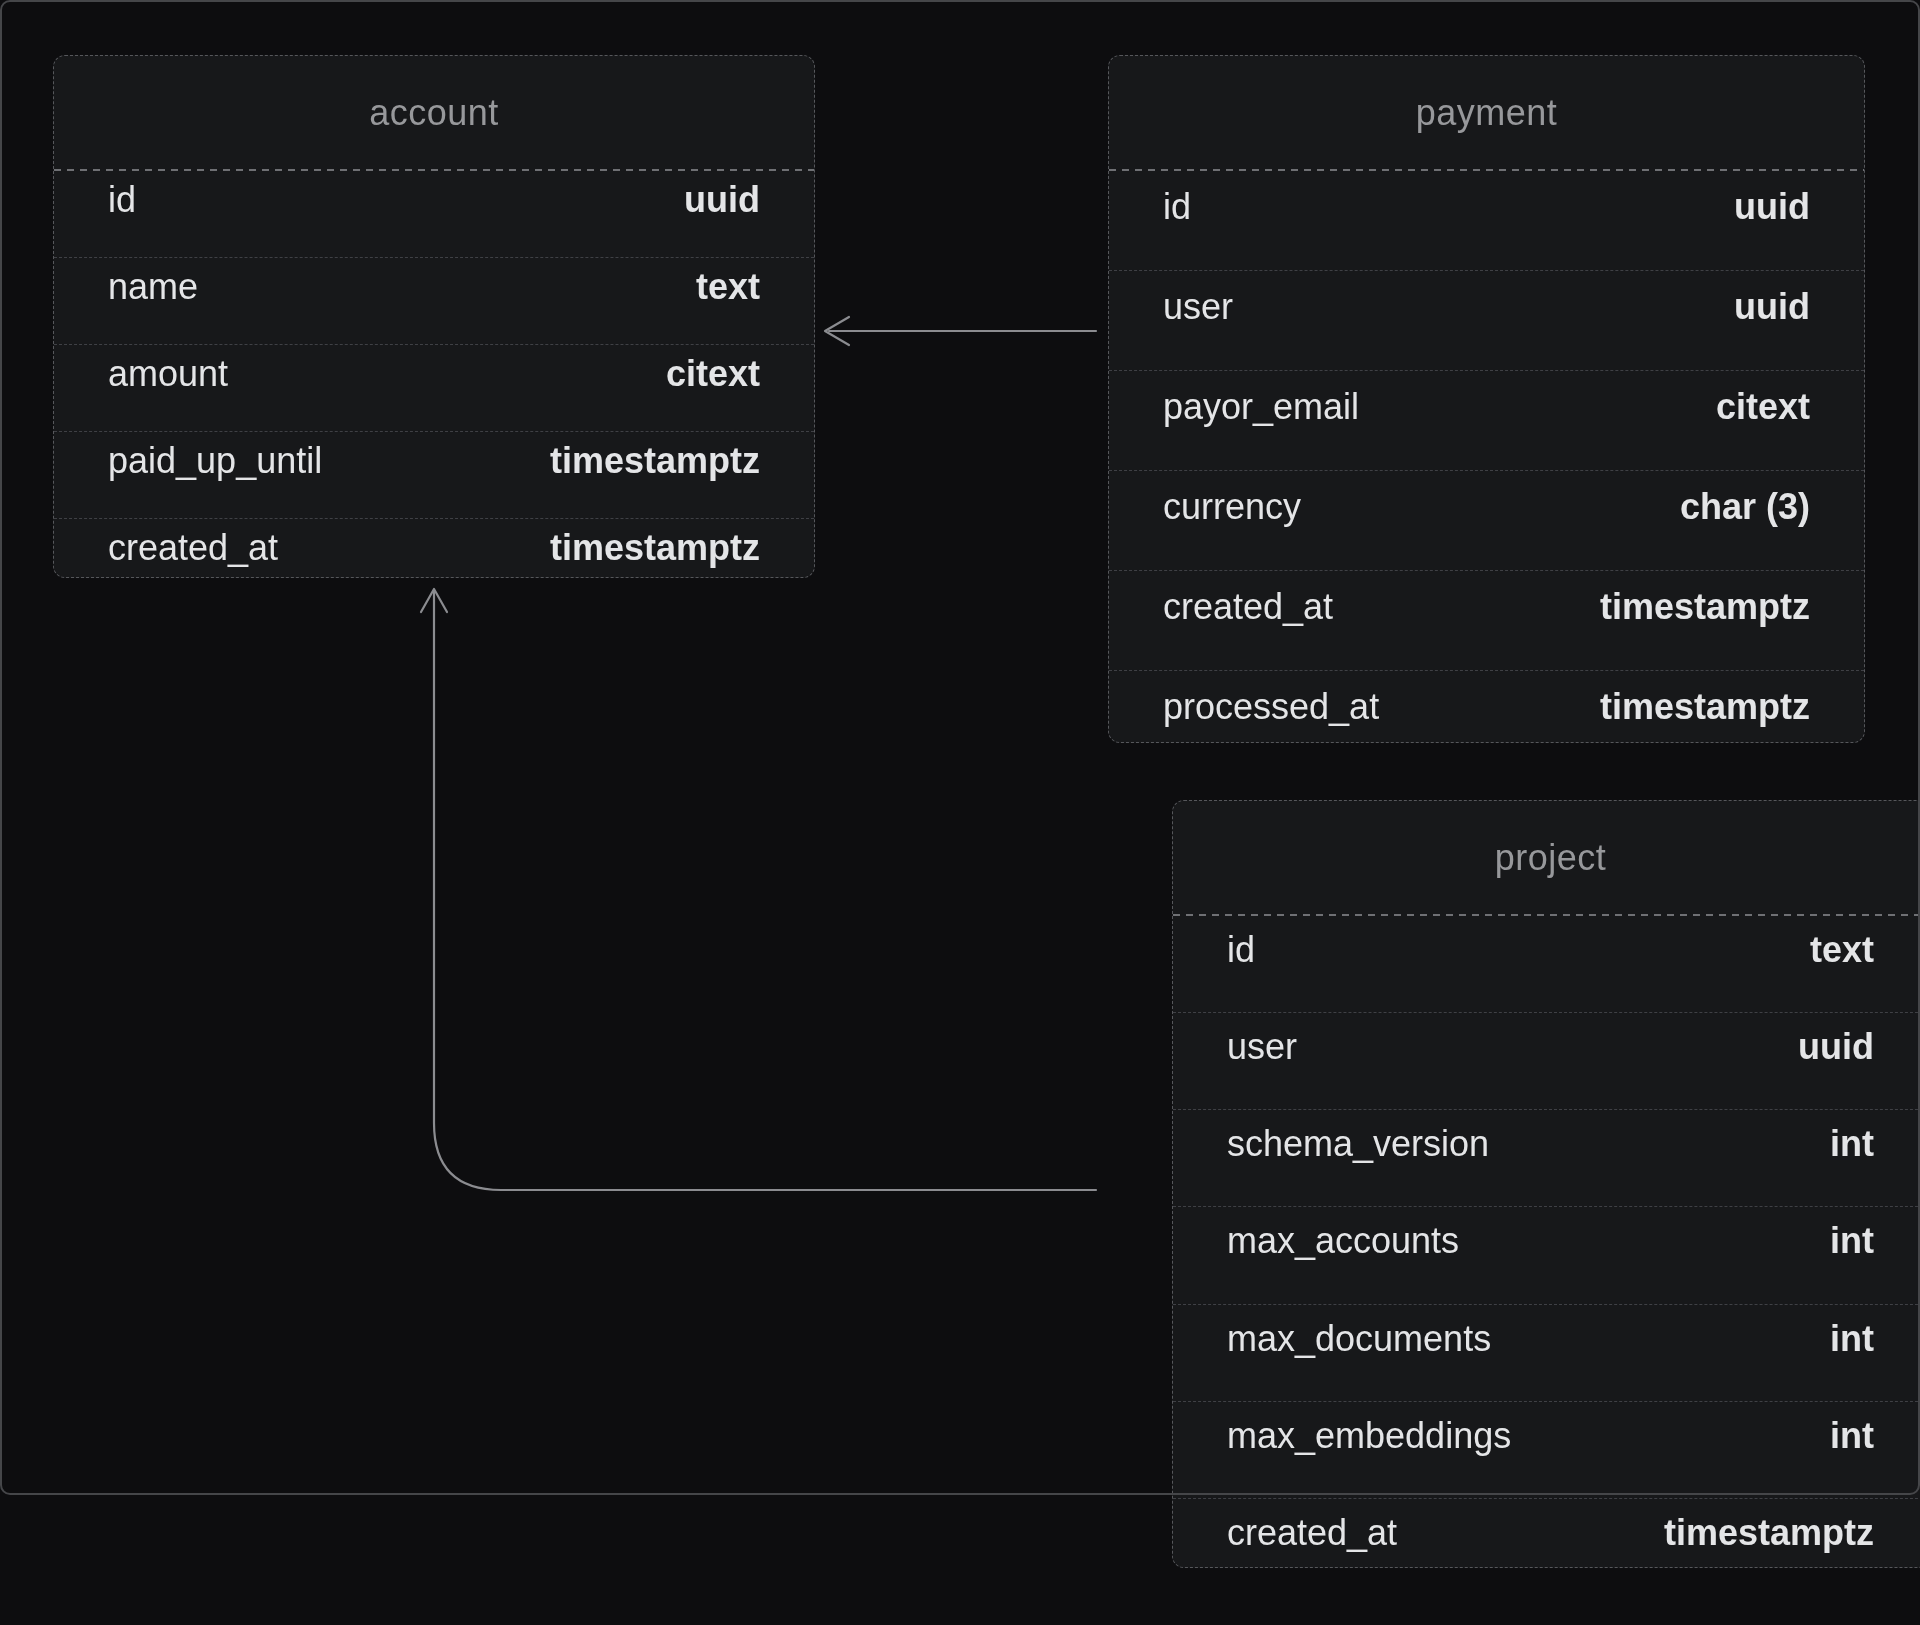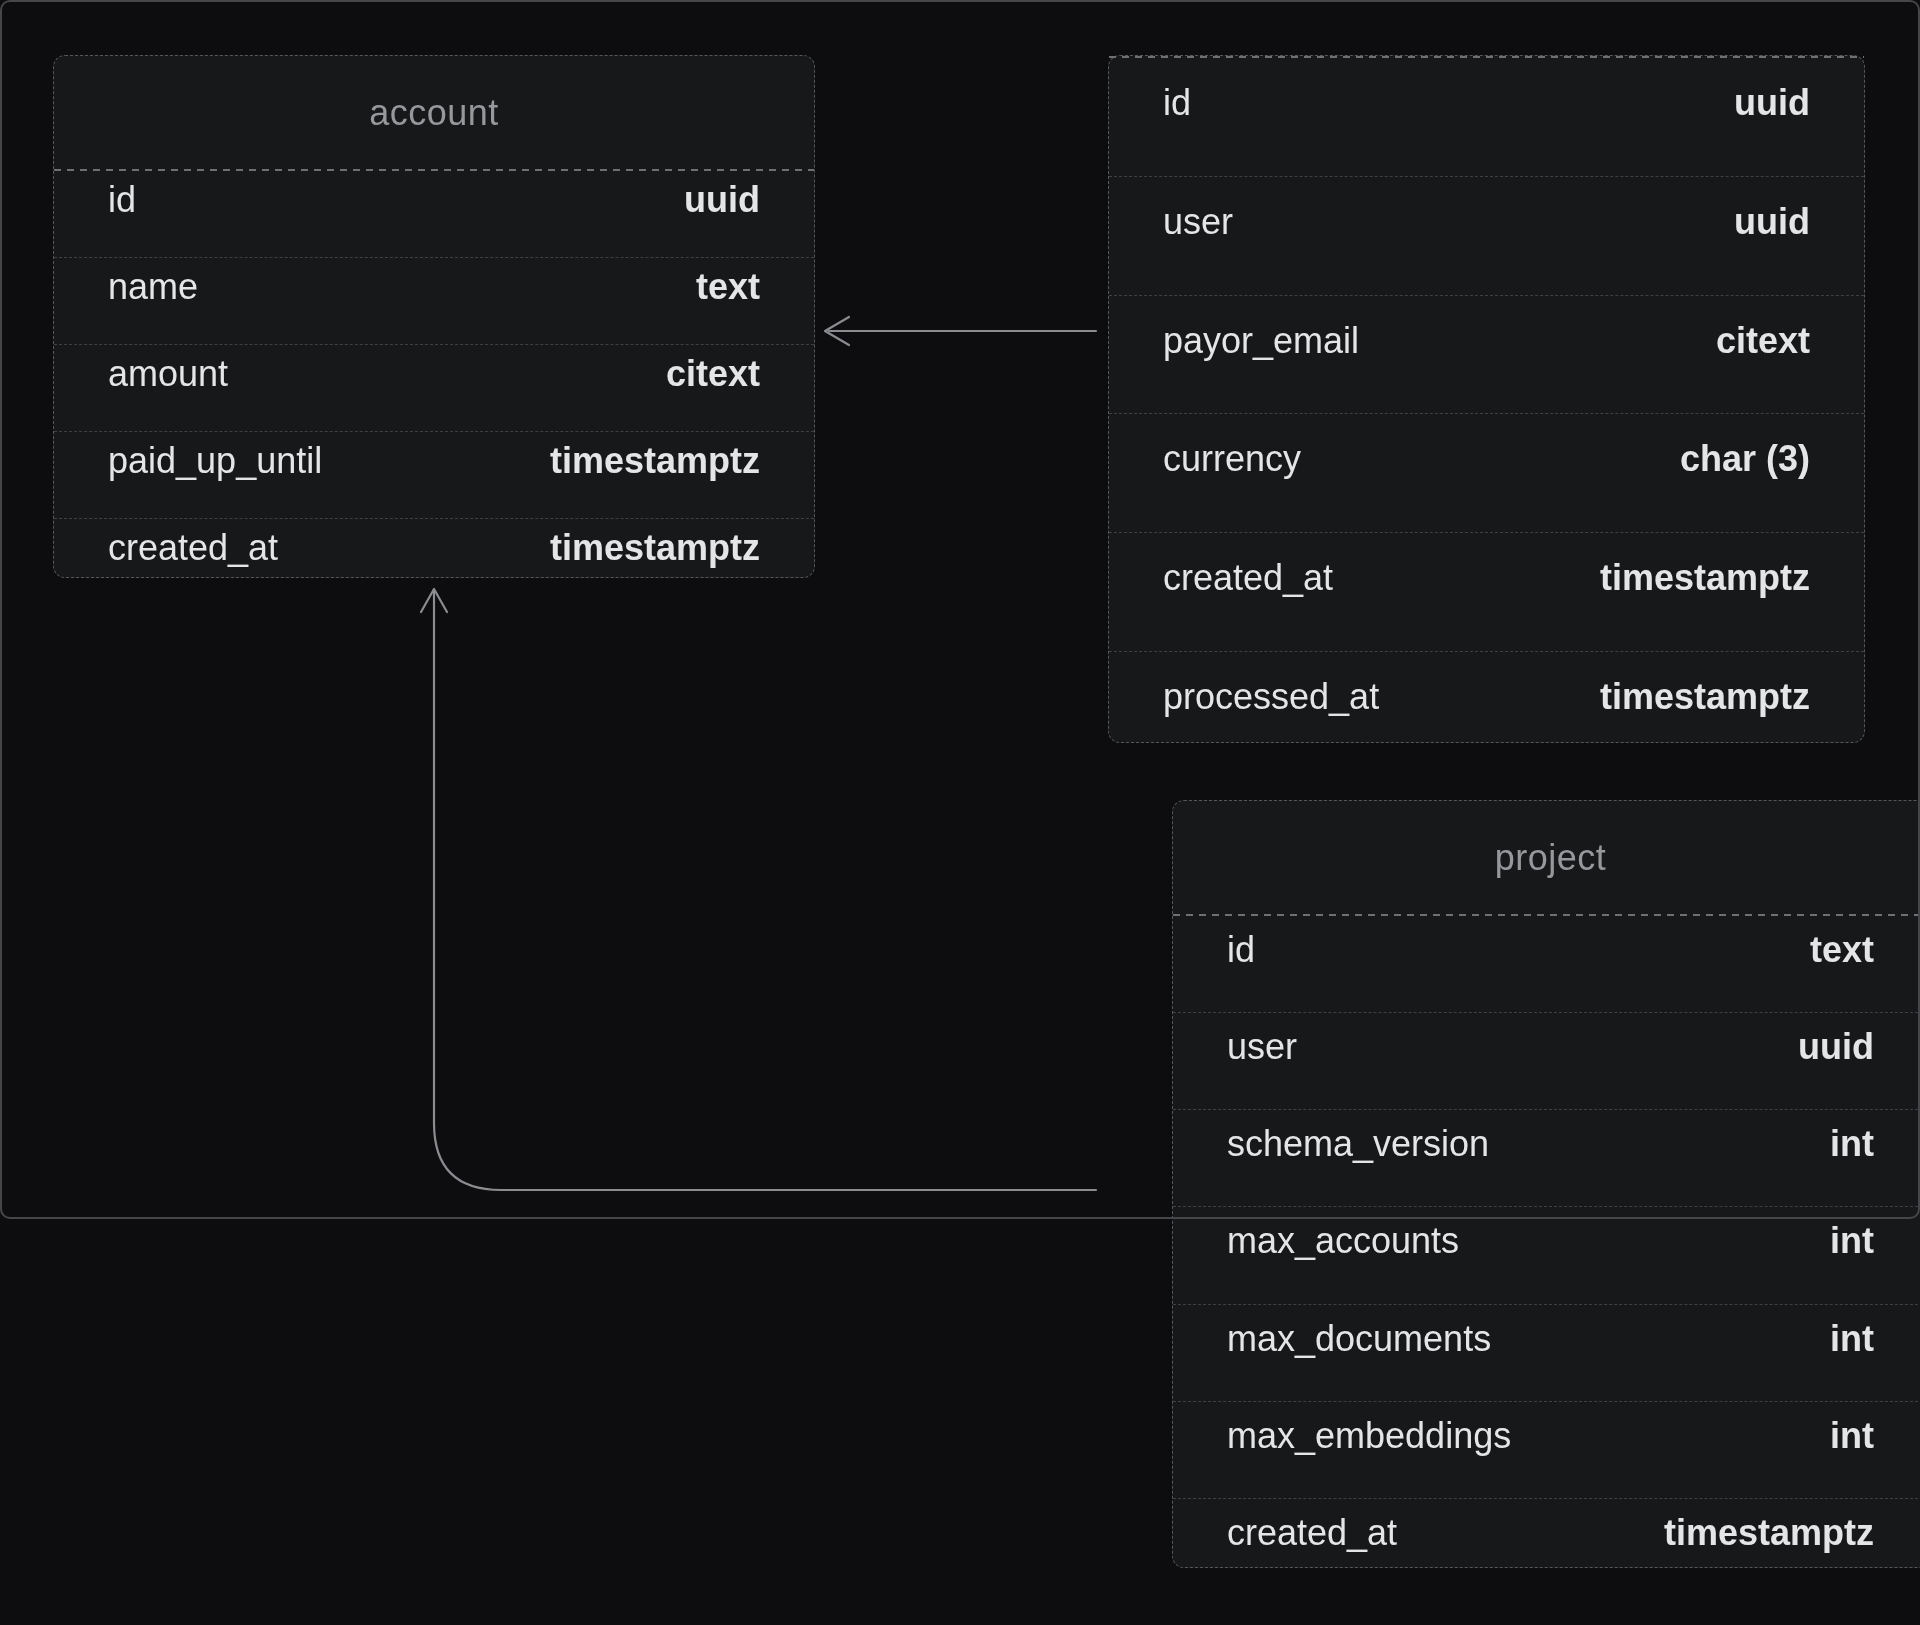--- a/index.html
+++ b/index.html
@@ -15,21 +15,21 @@
   }
   * { box-sizing: border-box; margin: 0; padding: 0; }
   html, body {
     width: 1920px; height: 1625px;
     background: var(--canvas-bg);
     font-family: "Liberation Sans", "DejaVu Sans", sans-serif;
     overflow: hidden;
   }
   .canvas {
     position: relative;
-    width: 1920px; height: 1219px;
+    width: 1920px; height: 1495px;
     background: var(--canvas-bg);
   }
   .frame {
     position: absolute; inset: 0;
     border: 2.5px solid var(--frame-border);
     border-radius: 10px;
     pointer-events: none;
     z-index: 5;
   }
   svg.edges {
@@ -123,20 +123,21 @@
           <span class="col-type">timestamptz</span>
         </div>
         <div class="t-row">
           <span class="col-name">created_at</span>
           <span class="col-type">timestamptz</span>
         </div>
       </div>
   </div>
 
   <div class="table t-payment">
+    <div class="t-header">payment</div>
     <div class="t-sep"></div>
     <div class="t-body">
         <div class="t-row">
           <span class="col-name">id</span>
           <span class="col-type">uuid</span>
         </div>
         <div class="t-row">
           <span class="col-name">user</span>
           <span class="col-type">uuid</span>
         </div>

